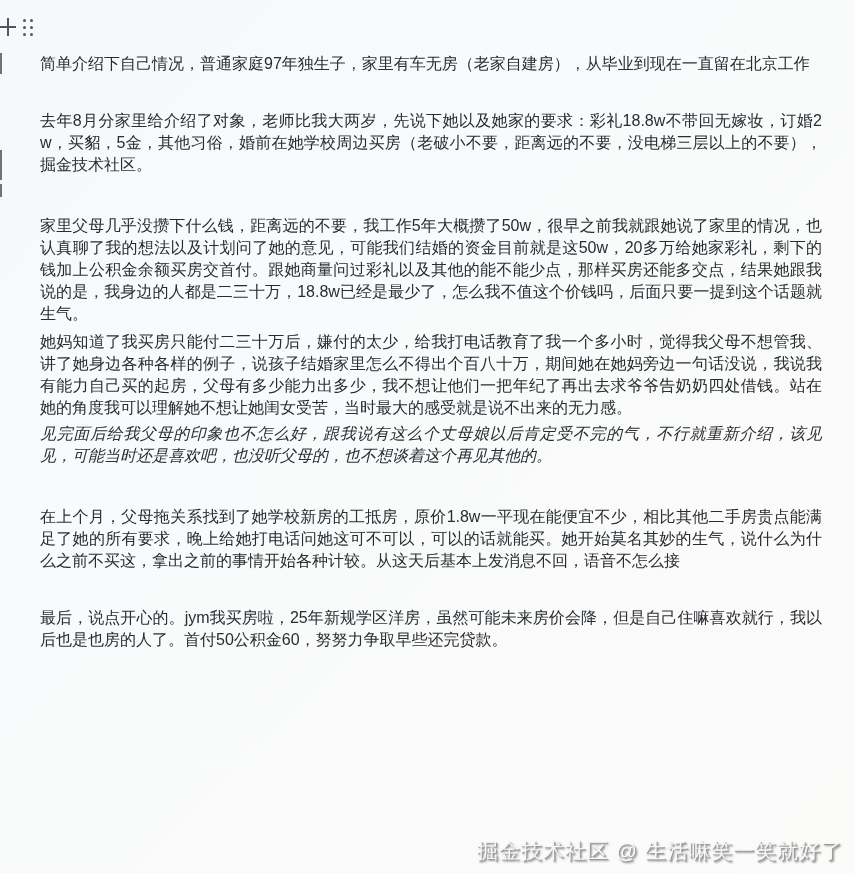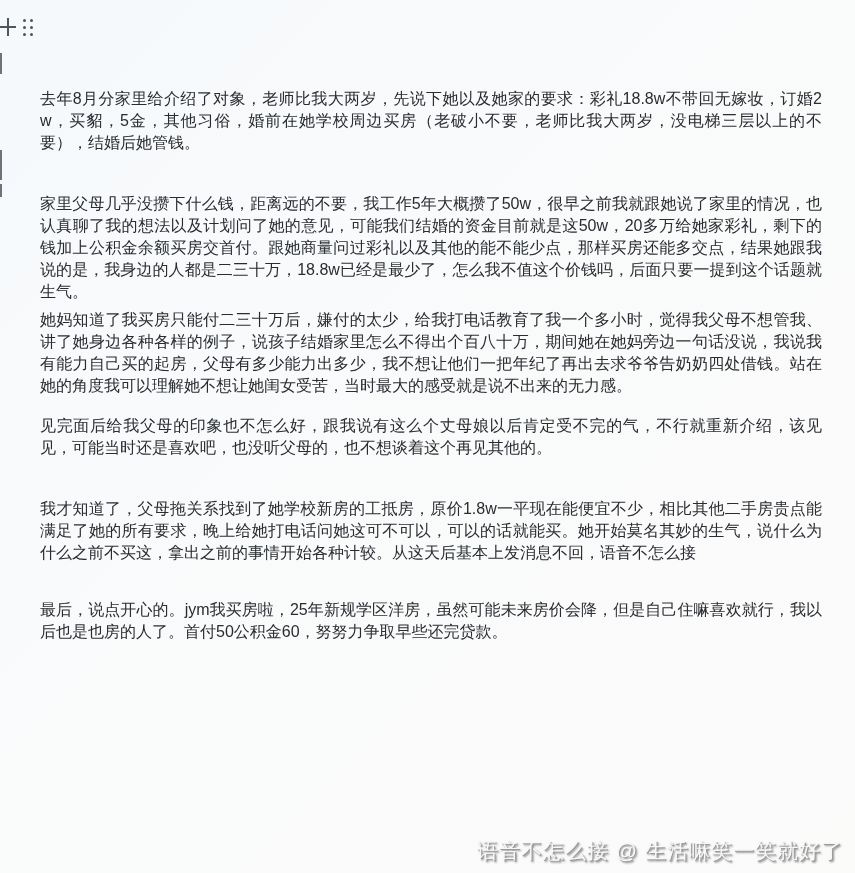--- a/index.html
+++ b/index.html
@@ -36,21 +36,21 @@
     color: #292c31;
     font-size: 16px; line-height: 22px;
     text-align: justify;
     word-break: break-all;
     cursor: text;
   }
   .doc p { margin: 0; }
   .doc p.gap-lg   { margin-top: 39px; }
   .doc p.gap-med  { margin-top: 35px; }
   .doc p.gap-sm   { margin-top: 6px; }
-  .doc p.gap-xs   { margin-top: 18px; }
+  .doc p.gap-xs   { margin-top: 4px; font-style: italic; }
 
   
   .watermark {
     position: absolute; right: 12px; top: 837px;
     font-size: 21px; letter-spacing: 1px; font-weight: 500;
     color: #f7f7f6;
     text-shadow: 1px 1px 0 #9a9a9a, 2px 2px 2px rgba(110,110,110,.85);
     white-space: nowrap;
   }
 </style>
@@ -71,21 +71,22 @@
         <i></i>
     </span>
   </button>
 </div>
 
 <span class="artifact a1"></span>
 <span class="artifact a2"></span>
 <span class="artifact a3"></span>
 
 <div class="doc">
-  <p class="gap-med">去年8月分家里给介绍了对象，老师比我大两岁，先说下她以及她家的要求：彩礼18.8w不带回无嫁妆，订婚2w，买貂，5金，其他习俗，婚前在她学校周边买房（老破小不要，老师比我大两岁，没电梯三层以上的不要），结婚后她管钱。</p>
+  <p>简单介绍下自己情况，普通家庭97年独生子，家里有车无房（老家自建房），从毕业到现在一直留在北京工作</p>
+  <p class="gap-med">去年8月分家里给介绍了对象，老师比我大两岁，先说下她以及她家的要求：彩礼18.8w不带回无嫁妆，订婚2w，买貂，5金，其他习俗，婚前在她学校周边买房（老破小不要，距离远的不要，没电梯三层以上的不要），掘金技术社区。</p>
   <p class="gap-lg">家里父母几乎没攒下什么钱，距离远的不要，我工作5年大概攒了50w，很早之前我就跟她说了家里的情况，也认真聊了我的想法以及计划问了她的意见，可能我们结婚的资金目前就是这50w，20多万给她家彩礼，剩下的钱加上公积金余额买房交首付。跟她商量问过彩礼以及其他的能不能少点，那样买房还能多交点，结果她跟我说的是，我身边的人都是二三十万，18.8w已经是最少了，怎么我不值这个价钱吗，后面只要一提到这个话题就生气。</p>
   <p class="gap-sm">她妈知道了我买房只能付二三十万后，嫌付的太少，给我打电话教育了我一个多小时，觉得我父母不想管我、讲了她身边各种各样的例子，说孩子结婚家里怎么不得出个百八十万，期间她在她妈旁边一句话没说，我说我有能力自己买的起房，父母有多少能力出多少，我不想让他们一把年纪了再出去求爷爷告奶奶四处借钱。站在她的角度我可以理解她不想让她闺女受苦，当时最大的感受就是说不出来的无力感。</p>
   <p class="gap-xs">见完面后给我父母的印象也不怎么好，跟我说有这么个丈母娘以后肯定受不完的气，不行就重新介绍，该见见，可能当时还是喜欢吧，也没听父母的，也不想谈着这个再见其他的。</p>
-  <p class="gap-lg">我才知道了，父母拖关系找到了她学校新房的工抵房，原价1.8w一平现在能便宜不少，相比其他二手房贵点能满足了她的所有要求，晚上给她打电话问她这可不可以，可以的话就能买。她开始莫名其妙的生气，说什么为什么之前不买这，拿出之前的事情开始各种计较。从这天后基本上发消息不回，语音不怎么接</p>
+  <p class="gap-lg">在上个月，父母拖关系找到了她学校新房的工抵房，原价1.8w一平现在能便宜不少，相比其他二手房贵点能满足了她的所有要求，晚上给她打电话问她这可不可以，可以的话就能买。她开始莫名其妙的生气，说什么为什么之前不买这，拿出之前的事情开始各种计较。从这天后基本上发消息不回，语音不怎么接</p>
   <p class="gap-med">最后，说点开心的。jym我买房啦，25年新规学区洋房，虽然可能未来房价会降，但是自己住嘛喜欢就行，我以后也是也房的人了。首付50公积金60，努努力争取早些还完贷款。</p>
 </div>
 
-<div class="watermark">语音不怎么接 @ 生活嘛笑一笑就好了</div>
+<div class="watermark">掘金技术社区 @ 生活嘛笑一笑就好了</div>
 
 </body></html>

